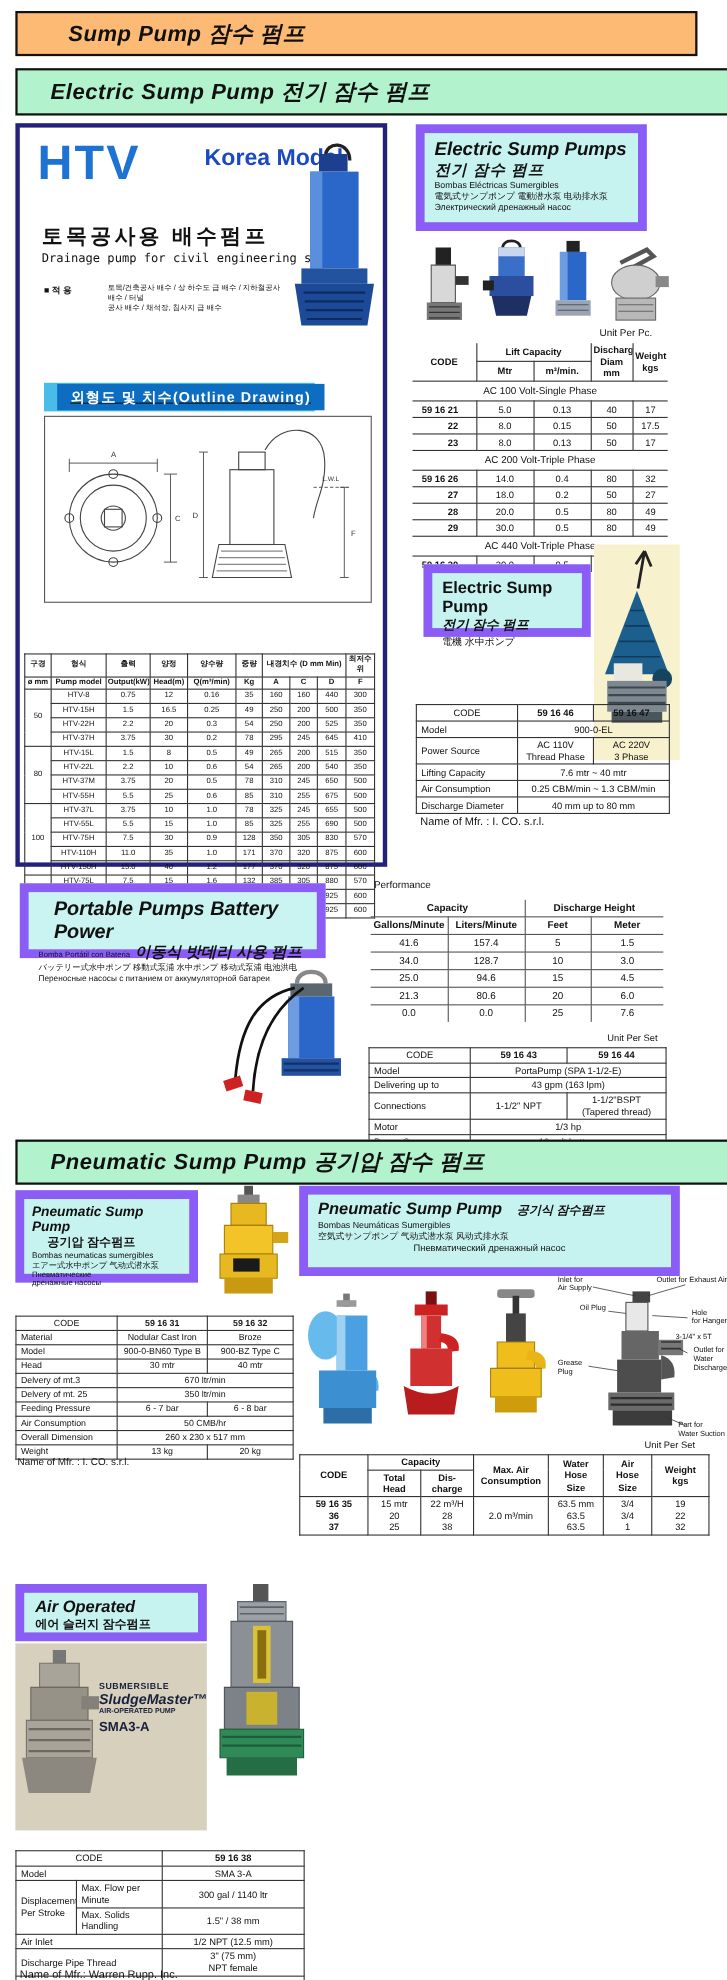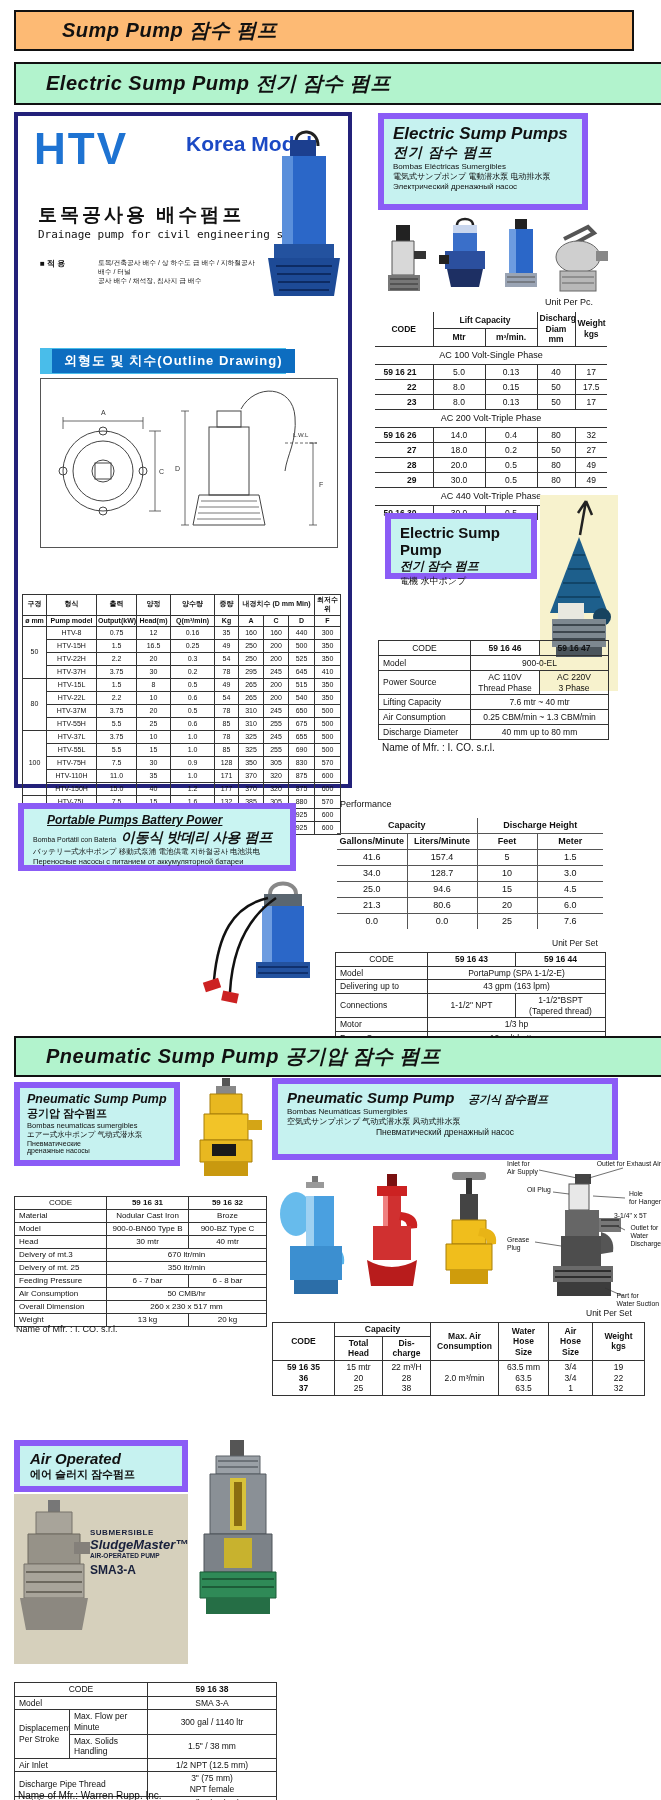--- a/index.html
+++ b/index.html
@@ -37,21 +37,21 @@
   .perf-table{left:337px;top:818px;width:266px;font-size:9px;border-style:hidden;}
   .perf-table td,.perf-table th{border:1px solid #555;height:13px;}
   .elec2-table{left:378px;top:640px;width:230px;font-size:8.5px;}
   .elec2-table td,.elec2-table th{height:12px;}
   .portable-table{left:335px;top:952px;width:270px;font-size:8.5px;}
   .pneu-left-table{left:14px;top:1196px;width:252px;font-size:8px;}
   .pneu-left-table td{height:10px;}
   .pneu-right-table{left:272px;top:1322px;width:372px;font-size:8.5px;}
   .air-table{left:14px;top:1682px;width:262px;font-size:8.5px;}
   
-  .cyan-box{position:absolute;background:#c6f2f0;border:6px solid #8b5cf6;padding:5px 9px;box-sizing:border-box;}
+  .cyan-box{position:absolute;background:#c6f2f0;border:8px solid #8b5cf6;padding:5px 9px;box-sizing:border-box;}
   .t-xl{font-size:17px;font-weight:bold;font-style:italic;line-height:1.15;}
   .t-ko{font-size:14px;font-weight:bold;font-style:italic;letter-spacing:1px;}
   .t-sm{font-size:8px;line-height:1.3;}
   .note{position:absolute;font-size:9px;}
   .dg-lbl{position:absolute;font-size:6.8px;line-height:1.15;white-space:pre-line;}
   .thumb-row{left:378px;top:213px;width:232px;height:88px;display:flex;justify-content:space-between;align-items:flex-end;}
   .ybg{background:#f7f2cd;}
 </style>
 </head>
 <body>
@@ -84,21 +84,21 @@
       <rect x="12" y="120" width="60" height="14" fill="#23529f"></rect>
       <path d="M6,134 L78,134 L72,172 L12,172 Z" fill="#1d4a96"></path>
       <g stroke="#0d2b63" stroke-width="2">
           <line x1="14" y1="142" x2="70" y2="142"></line>
           <line x1="15" y1="150" x2="69" y2="150"></line>
           <line x1="16" y1="158" x2="68" y2="158"></line>
           <line x1="17" y1="166" x2="67" y2="166"></line>
         </g>
     </svg>
 
-    <div class="blue-bar" style="left:22px;top:232px;width:246px;">
+    <div class="blue-bar" style="left:22px;top:232px;width:246px;text-decoration:underline;">
       <span class="blue-bar-dark">외형도 및 치수(Outline Drawing)</span>
     </div>
 
     <div class="abs drawing-box">
       <svg width="294" height="166" viewBox="0 0 294 166">
         <g fill="none" stroke="#444" stroke-width="1">
           <circle cx="62" cy="92" r="40"></circle>
             <circle cx="62" cy="92" r="30"></circle>
             <circle cx="62" cy="92" r="11"></circle>
           <circle cx="62" cy="52" r="4"></circle>
@@ -571,23 +571,23 @@
         </tr>
         <tr>
           <td class="lbl">Discharge Diameter</td>
           <td colspan="2">40 mm up to  80 mm</td>
         </tr>
       </tbody>
   </table>
   <div class="note" style="left:382px;top:742px;font-size:10px;">Name of Mfr. : I. CO. s.r.l.</div>
 
   <div class="cyan-box" style="left:18px;top:803px;width:278px;height:68px;background:#c9f4f2;">
-    <div class="t-xl" style="font-size:12px;padding-left:14px;text-decoration:underline;">Portable Pumps Battery Power</div>
+    <div class="t-xl" style="font-size:18px;padding-left:14px;">Portable Pumps Battery Power</div>
     <div><span style="font-size:7px;">Bomba Portátil con Bateria</span> <span style="font-size:14px;font-weight:bold;font-style:italic;">이동식 밧데리 사용 펌프</span></div>
-    <div style="font-size:7.5px;">バッテリー式水中ポンプ 移動式泵浦 電池供電 지하철공사 电池洪电</div>
+    <div style="font-size:7.5px;">バッテリー式水中ポンプ 移動式泵浦 水中ポンプ 移动式泵浦 电池洪电</div>
     <div style="font-size:7.5px;">Переносные насосы с питанием от  аккумуляторной батареи</div>
   </div>
 
   <svg class="abs" style="left:192px;top:876px;" width="136" height="146" viewBox="0 0 136 146">
     <path d="M78,18 c0,-14 26,-14 26,0" stroke="#888" stroke-width="4" fill="none"></path>
     <rect x="72" y="18" width="38" height="12" fill="#5a6670"></rect>
     <path d="M70,30 h42 v56 h-42 z" fill="#2b67c8"></path>
     <rect x="70" y="30" width="10" height="56" fill="#6d9ce0"></rect>
     <rect x="64" y="86" width="54" height="16" fill="#23529f"></rect>
     <g stroke="#10316e" stroke-width="2">
@@ -698,21 +698,21 @@
       </tbody>
   </table>
   <div class="note" style="left:340px;top:1062px;">Name of Mfr. : Warren Rupp, Inc.</div>
 
   <div class="banner banner-pneu">
       <span>Pneumatic Sump Pump  공기압 잠수 펌프</span>
     </div>
 
   <div class="cyan-box" style="left:14px;top:1082px;width:166px;height:84px;padding:4px 7px;">
     <div style="font-size:12.5px;font-weight:bold;font-style:italic;">Pneumatic Sump Pump</div>
-    <div style="font-size:11px;font-weight:bold;">공기압 잠수펌프</div>
+    <div style="font-size:11px;font-weight:bold;margin-left:14px;">공기압 잠수펌프</div>
     <div style="font-size:7.5px;">Bombas neumaticas sumergibles</div>
     <div style="font-size:7.5px;">エアー式水中ポンプ 气动式潜水泵</div>
     <div style="font-size:7px;white-space:pre-line;">Пневматические
 дренажные насосы</div>
   </div>
 
   <svg class="abs" style="left:184px;top:1076px;" width="86" height="114" viewBox="0 0 86 114">
     <rect x="38" y="2" width="8" height="14" fill="#555"></rect>
       <rect x="32" y="10" width="20" height="8" fill="#888"></rect>
     <path d="M26,18 h32 v20 h-32 z" fill="#e8b820" stroke="#a87f08"></path>

